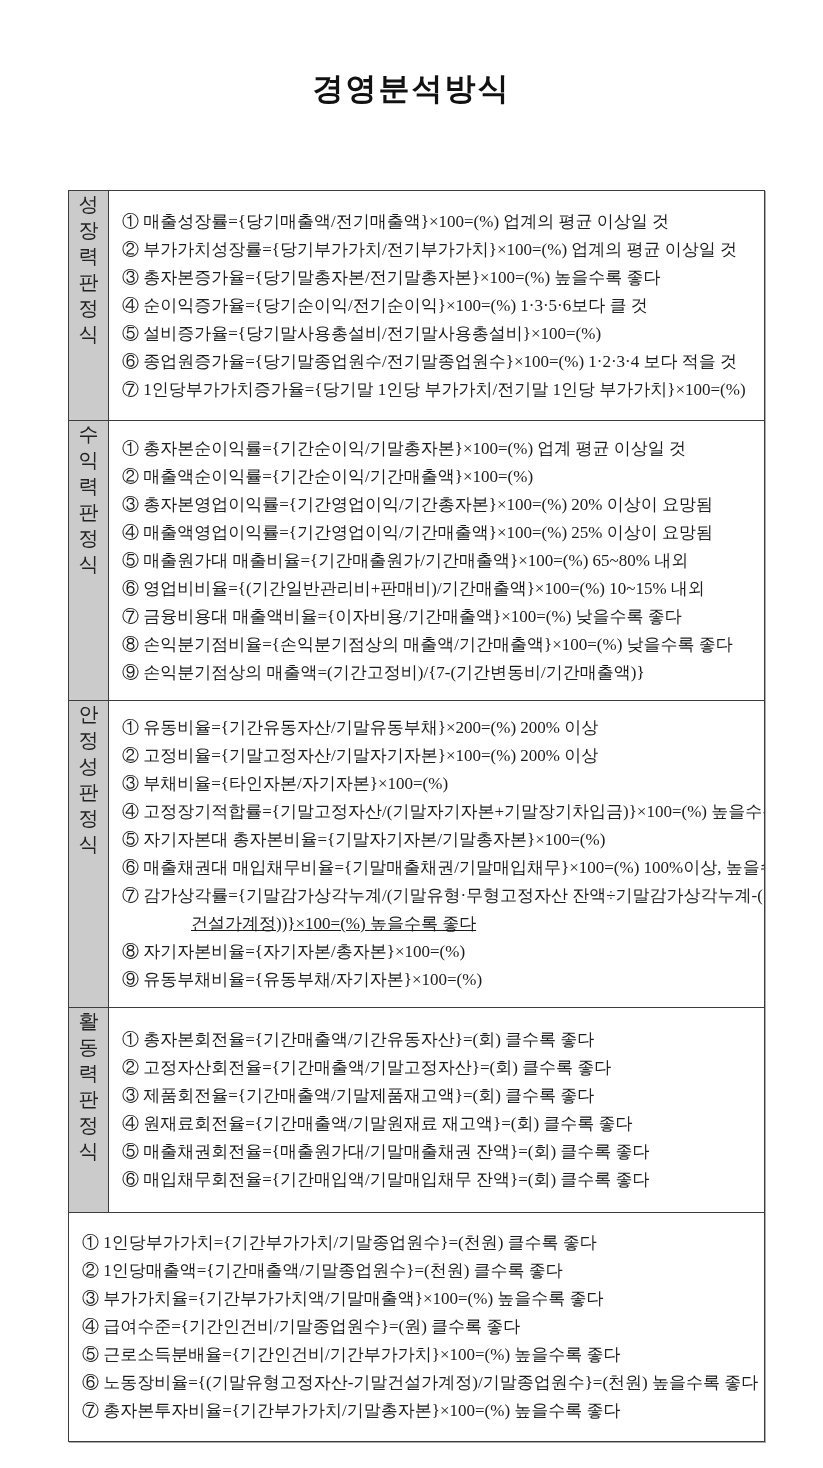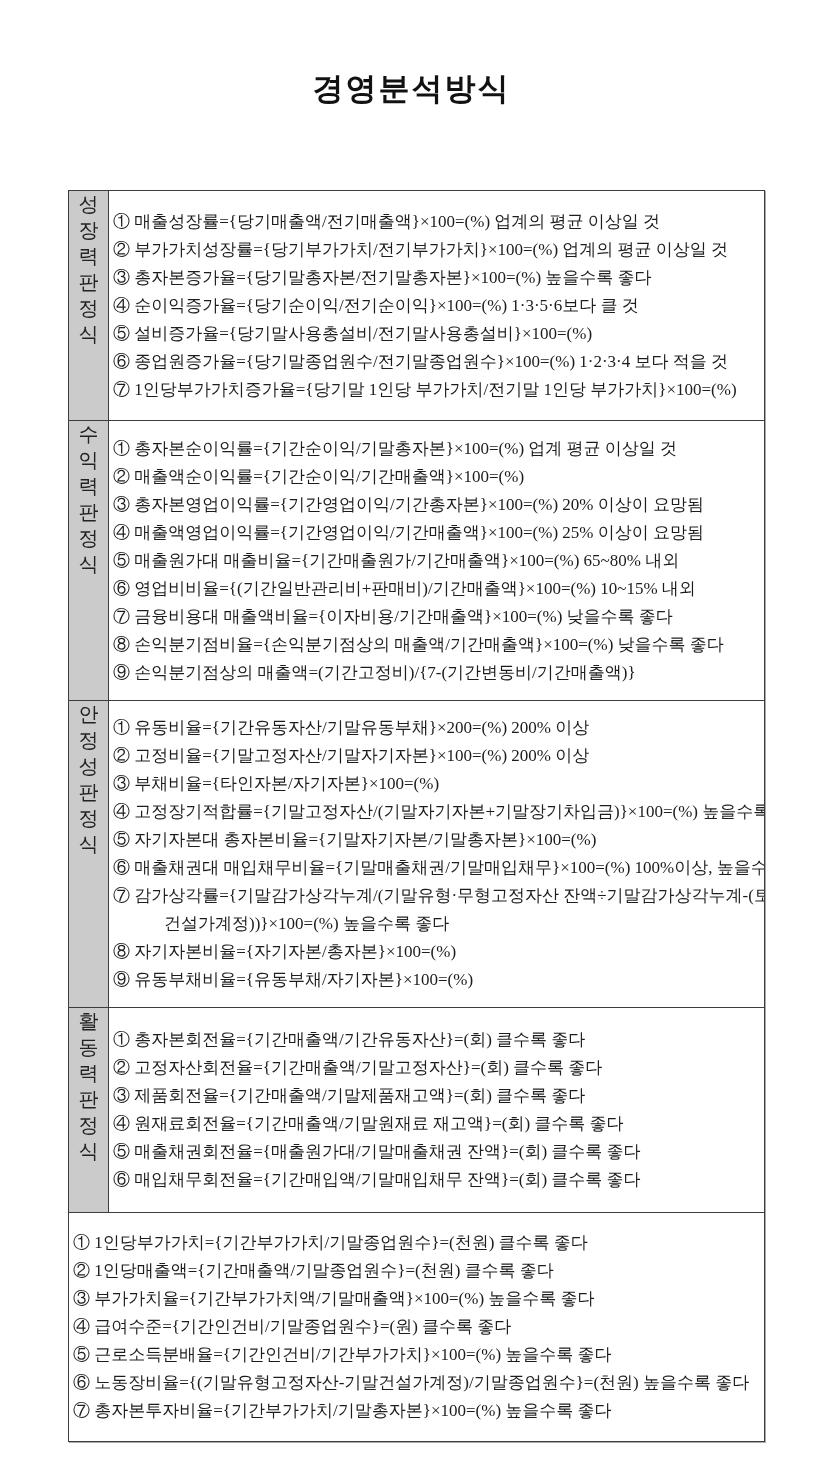--- a/index.html
+++ b/index.html
@@ -64,32 +64,33 @@
     font-family: "Liberation Sans", sans-serif;
     font-size: 20px;
     line-height: 26px;
     color: #222222;
   }
   .content-cell {
     flex: 1;
     display: flex;
     flex-direction: column;
     justify-content: center;
-    padding-left: 4px;
+    padding-left: 13px;
     box-sizing: border-box;
     overflow: hidden;
   }
   .formula-line {
     font-size: 17px;
     line-height: 28px;
     white-space: nowrap;
     color: #1c1c1c;
   }
   .formula-line.cont {
-    margin-left: 51px;
+    margin-left: 69px;
+    text-decoration: underline;
   }
 </style>
 </head>
 <body>
 
 <div class="doc-title">경영분석방식</div>
 
 <div class="analysis-table">
 
   <div class="row row-1">

